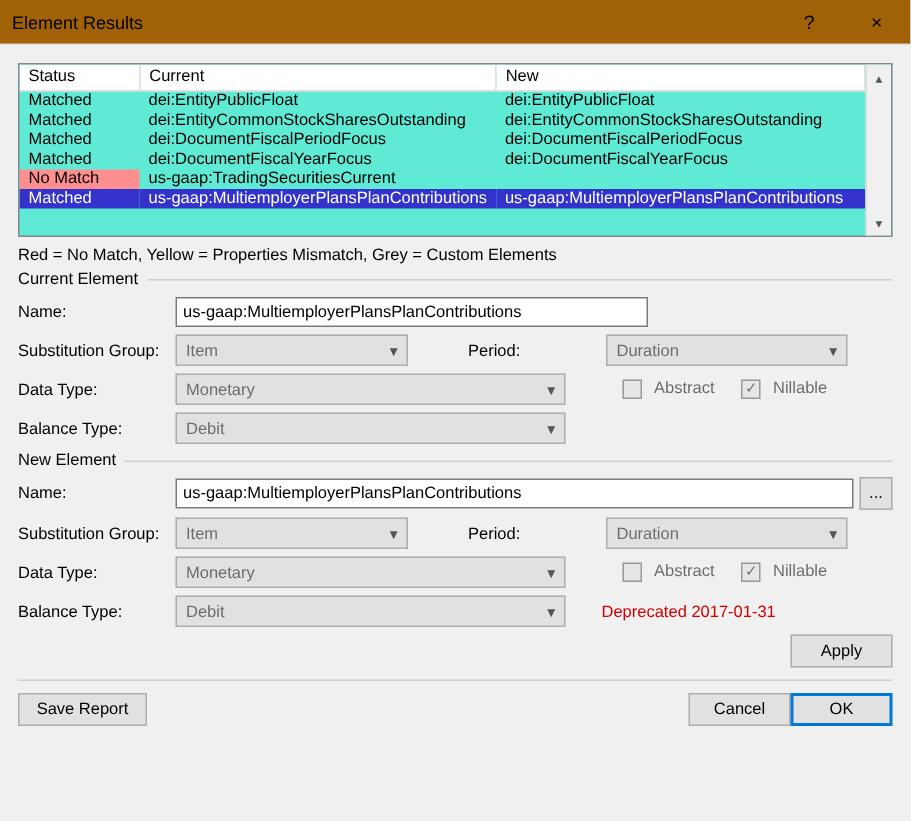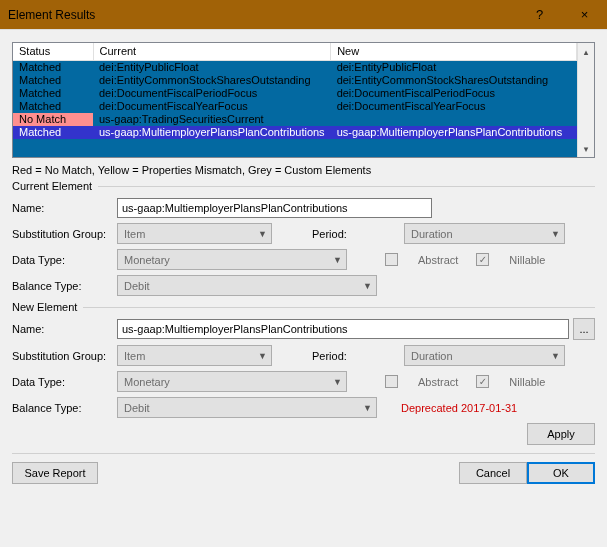--- a/index.html
+++ b/index.html
@@ -33,21 +33,21 @@
   }
   .content { padding: 8px 12px 10px 12px; }
   .group-line {
     display: flex;
     align-items: center;
     gap: 6px;
   }
   .group-line .hr { flex: 1; height: 1px; background: #d0d0d0; }
   .table-wrap {
     border: 1px solid #828790;
-    background: #0369a1;
+    background: #5eead4;
     height: 116px;
     display: flex;
     margin-top: 4px;
   }
   .table-inner { flex: 1; overflow: hidden; }
   table { border-collapse: collapse; width: 100%; font-size: 11px; }
   th {
     text-align: left;
     font-weight: normal;
     background: #fff;
@@ -89,24 +89,24 @@
     display: flex;
     align-items: center;
     justify-content: space-between;
     padding: 0 4px 0 6px;
     color: #6d6d6d;
   }
   .select .chev { font-size: 9px; color: #555; }
   .sg { width: 155px; }
   .period-lbl { width: 92px; text-align:left; margin-left: 40px; }
   .period-sel { width: 161px; }
-  .dt { width: 230px; }
+  .dt { width: 260px; }
   .bt { width: 260px; }
   .check-row { display:flex; align-items:center; gap:18px; margin-left: 38px;}
-  .check { display:flex; align-items:center; gap:20px; color:#6d6d6d;}
+  .check { display:flex; gap:8px; color:#6d6d6d;}
   .checkbox {
     width:13px; height:13px; border:1px solid #999; background:#e6e6e6;
     display:flex; align-items:center; justify-content:center; font-size:11px; line-height:1;
   }
   .checkbox.checked::after { content:"✓"; color:#707070; font-size:10px; }
   .deprecated { color: #d00000; margin-left: 24px; }
   .btn-std {
     border: 1px solid #adadad;
     background: #e1e1e1;
     height: 22px;

